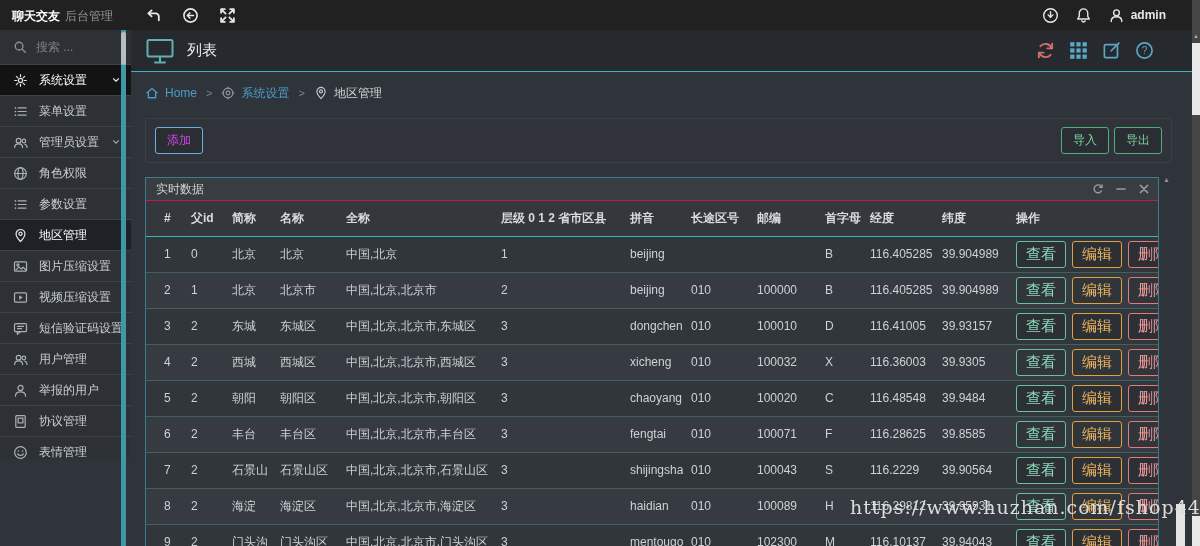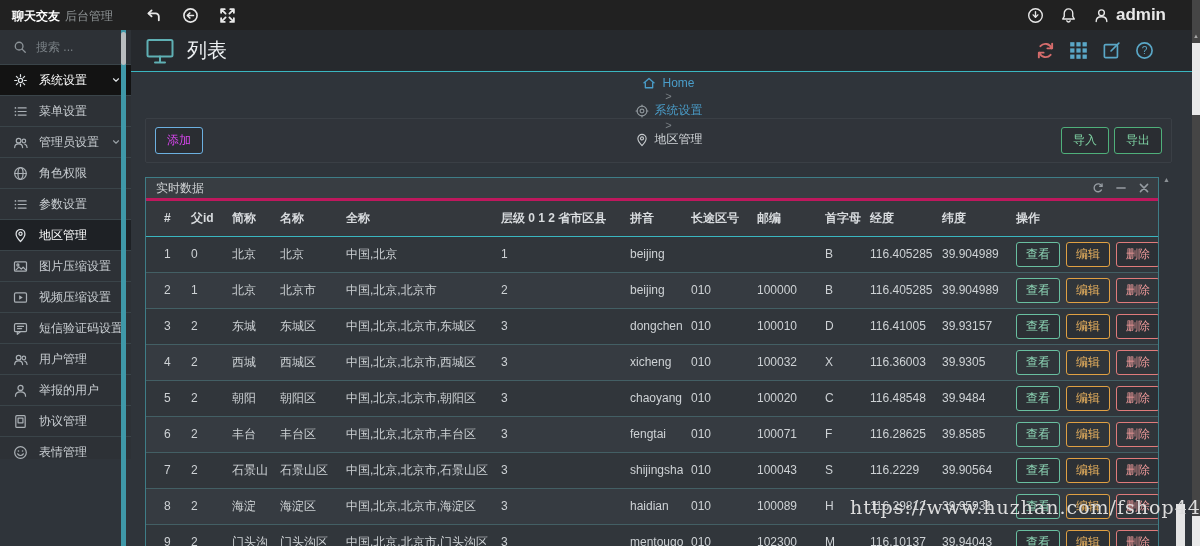--- a/index.html
+++ b/index.html
@@ -9,21 +9,21 @@
 
   
   .topbar { position:absolute; left:0; top:0; width:1200px; height:30px; background:#212121; z-index:30; display:flex; align-items:center; }
   .logo { width:131px; padding-left:12px; white-space:nowrap; }
   .logo b { color:#ffffff; font-size:12px; }
   .logo span { color:#8f9496; font-size:12px; margin-left:5px; }
   .tb-left { display:flex; align-items:center; gap:20px; margin-left:14px; }
   .tb-right { position:absolute; right:34px; top:0; height:30px; display:flex; align-items:center; gap:16px; }
   .tb-ic { width:17px; height:17px; color:#e8e8e8; display:block; cursor:pointer; }
   .tb-user { display:flex; align-items:center; gap:6px; cursor:pointer; }
-  .tb-user span { color:#e8e8e8; font-size:17px; font-weight:bold; }
+  .tb-user span { color:#e8e8e8; font-size:12px; font-weight:bold; }
 
   
   .win-scroll { position:absolute; right:0; top:0; width:8px; height:546px; background:#454545; z-index:40; }
   .win-scroll .arrow { position:absolute; top:33px; left:0; width:8px; text-align:center; color:#a8a8a8; font-size:6px; line-height:6px; }
   .win-scroll .thumb { position:absolute; top:43px; left:0; width:8px; height:72px; background:#e9e9e9; }
   .win-scroll .bottom-btn { position:absolute; bottom:0; left:0; width:8px; height:30px; background:#e9e9e9; }
 
   
   .sidebar { position:absolute; left:0; top:30px; width:131px; height:429px; background:#2d3136; overflow:hidden; z-index:20; }
   .side-search { height:35px; display:flex; align-items:center; padding-left:13px; gap:9px; border-bottom:1px solid #3a4449; }
@@ -36,56 +36,56 @@
   .side-item.item-open { background:#131313; color:#ffffff; }
   .side-item.item-current { background:#1e2125; color:#ffffff; }
   .side-item.item-current svg, .side-item.item-open svg { color:#e0e4e7; }
   .side-scroll { position:absolute; left:121px; top:30px; width:5px; height:516px; background:#3f98a8; z-index:25; }
   .side-scroll .thumb { position:absolute; left:0; top:2px; width:5px; height:33px; border-radius:3px; background:#b7bcbe; }
 
   
   .main { position:absolute; left:131px; top:30px; width:1061px; height:516px; background:#2f343a; }
   .page-header { height:42px; background:#26292d; border-bottom:1px solid #3ab6c0; display:flex; align-items:center; padding:0 38px 0 14px; }
   .monitor-ic { width:30px; height:26px; color:#5fb0b4; }
-  .page-title { color:#eceff1; font-size:20px; margin-left:12px; font-weight:400;font-family:Liberation Serif, serif; }
+  .page-title { color:#eceff1; font-size:15px; margin-left:12px; font-weight:400;font-family:Liberation Serif, serif; }
   .hdr-icons { margin-left:auto; display:flex; align-items:center; gap:14px; }
   .hdr-ic { width:19px; height:19px; color:#5aa7c7; cursor:pointer; }
   .hdr-ic.red { color:#d56c6c; }
 
-  .breadcrumb { height:34px; display:flex; align-items:center; padding-left:14px; font-size:12px; margin-top:4px;flex-direction:column; }
+  .breadcrumb { height:34px; display:flex; align-items:center; padding-left:14px; font-size:12px; margin-top:4px; }
   .crumb { display:flex; align-items:center; gap:6px; }
   .crumb svg { width:14px; height:14px; }
   .crumb.link { color:#4a9dc9; cursor:pointer; }
   .crumb.link svg { color:#4a9dc9; }
   .crumb.current { color:#d3d7da; }
   .crumb.current svg { color:#c6cacd; }
   .crumb-sep { color:#7c8287; margin:0 9px; font-size:11px; }
   .crumb .gear-gray { color:#8f969b !important; }
 
   .toolbar { margin:8px 0 0 14px; width:1027px; height:45px; background:#30343a; border:1px solid #3a3f45; border-radius:2px; display:flex; align-items:center; padding:0 9px; }
   .btn { font-size:12px; font-family:inherit; border-radius:3px; padding:4px 11px; background:rgba(0,0,0,0.12); cursor:pointer; }
   .btn-add { border:1px solid #6cb0e0; color:#d946ef; }
   .toolbar-right { margin-left:auto; display:flex; gap:5px;justify-content:space-between; }
   .btn-green { border:1px solid #4faf7a; color:#7fd3a3; }
 
   
   .panel { margin:14px 0 0 14px; width:1014px; border:1px solid #3e7d87; background:#34383d; }
-  .panel-head { height:23px; background:#383d42; display:flex; align-items:center; padding:0 8px 0 10px; border-bottom:3px solid #be185d; }
+  .panel-head { height:23px; background:#383d42; display:flex; align-items:center; padding:0 8px 0 10px; border-bottom:1px solid #be185d; }
   .panel-title { color:#d0d3d5; font-size:12px; }
   .panel-icons { margin-left:auto; display:flex; align-items:center; gap:11px; }
   .panel-ic { width:12px; height:12px; color:#969ca2; cursor:pointer; }
 
   table.data { width:1012px; border-collapse:collapse; table-layout:fixed; }
   table.data th { height:35px; text-align:left; padding-left:8px; font-size:12px; color:#d8dbde; font-weight:bold; border-bottom:1px solid #3ab6c0; background:#34383d; white-space:nowrap; overflow:hidden; }
   table.data td { height:36px; padding-left:8px; font-size:12px; color:#ced2d5; white-space:nowrap; overflow:hidden; }
   table.data th:first-child, table.data td:first-child { padding-left:18px; }
   table.data tbody tr:nth-child(odd) { background:#31363b; }
   table.data tbody tr:nth-child(even) { background:#363b41; }
   table.data tbody tr + tr td { border-top:1px solid rgba(93,160,166,0.38); }
-  .act-btn { display:inline-block; font-size:12px; padding:3px 9px; border-radius:3px; margin-right:6px; cursor:pointer; background:rgba(0,0,0,0.10); }
+  .act-btn { display:inline-block; font-size:15px; padding:3px 9px; border-radius:3px; margin-right:6px; cursor:pointer; background:rgba(0,0,0,0.10); }
   .act-view { border:1px solid #69bfa0; color:#8fd8b8; }
   .act-edit { border:1px solid #e0a043; color:#edb45f; }
   .act-del  { border:1px solid #e07b7b; color:#ef9a9a; }
 
   
   .inner-scroll { position:absolute; left:1162px; top:172px; width:9px; height:374px; z-index:22; }
   .inner-scroll .arrow { position:absolute; top:4px; left:0; width:9px; text-align:center; color:#8b9196; font-size:7px; line-height:7px; }
   .inner-scroll .thumb { position:absolute; bottom:0; left:14px; width:9px; height:42px; background:#e4e4e4; }
   .watermark { position:absolute; left:850px; top:496px; z-index:50; font-family:"DejaVu Serif","Liberation Serif",serif; font-size:19px; letter-spacing:1px; color:#dcdcdc; white-space:nowrap; pointer-events:none; }
 </style>

